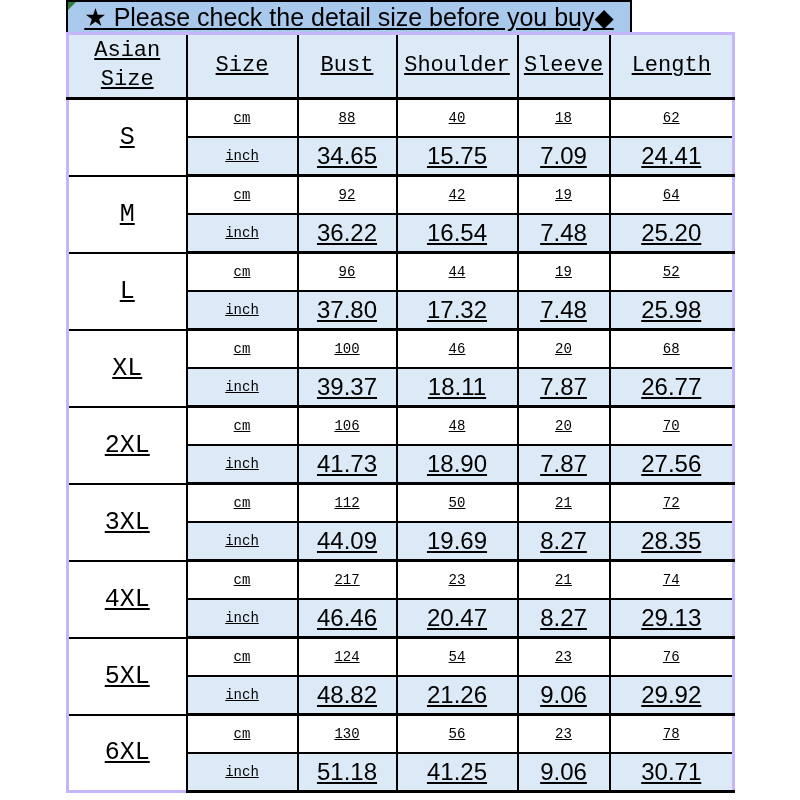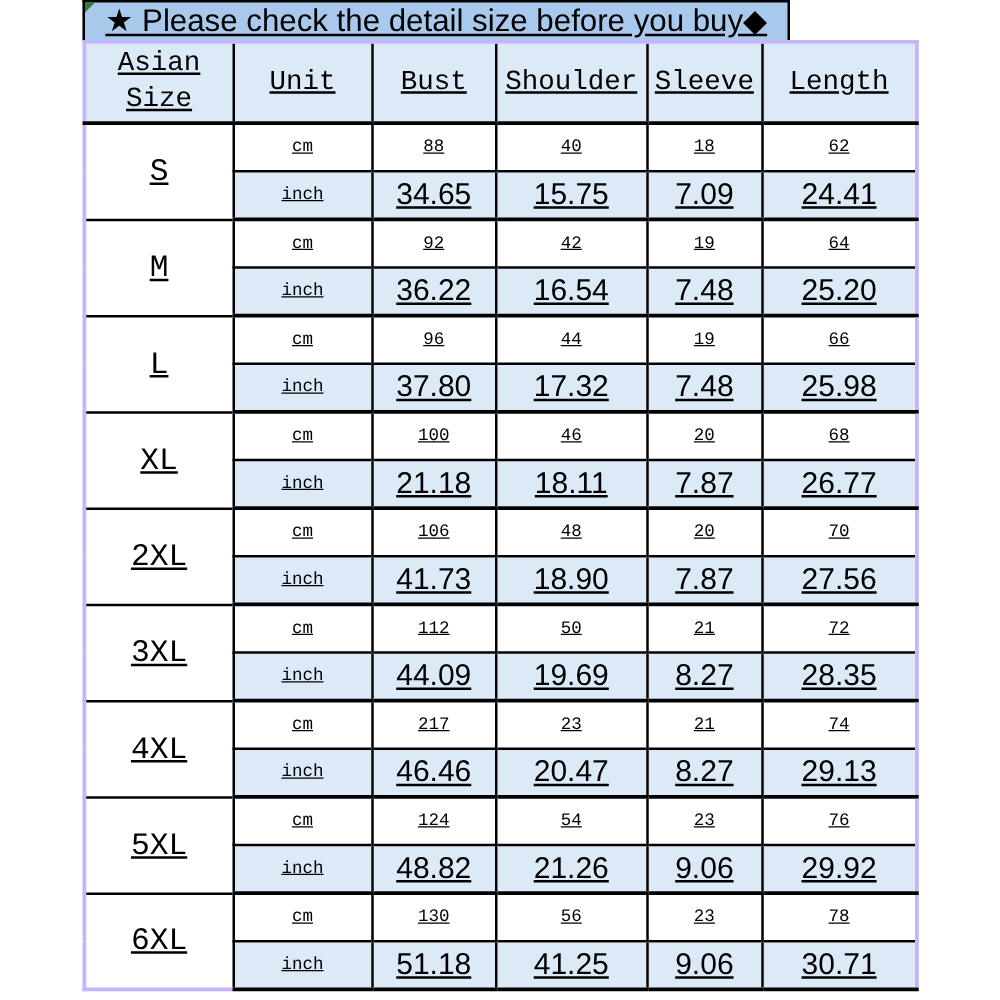--- a/index.html
+++ b/index.html
@@ -93,21 +93,21 @@
         <col style="width:119px">
         <col style="width:111px">
         <col style="width:99px">
         <col style="width:121px">
         <col style="width:92px">
         <col style="width:124px">
       </colgroup>
       <thead>
         <tr>
           <th>Asian Size</th>
-          <th>Unit</th>
+          <th>Size</th>
           <th>Bust</th>
           <th>Shoulder</th>
           <th>Sleeve</th>
           <th>Length</th>
         </tr>
       </thead>
       <tbody>
           <tr class="cm-row">
             <td rowspan="2" class="size-cell">S</td>
             <td class="unit-cell">cm</td>
@@ -137,40 +137,40 @@
             <td class="val">16.54</td>
             <td class="val">7.48</td>
             <td class="val">25.20</td>
           </tr>
           <tr class="cm-row">
             <td rowspan="2" class="size-cell">L</td>
             <td class="unit-cell">cm</td>
             <td class="val">96</td>
             <td class="val">44</td>
             <td class="val">19</td>
-            <td class="val">66</td>
+            <td class="val">52</td>
           </tr>
           <tr class="inch-row">
             <td class="unit-cell">inch</td>
             <td class="val">37.80</td>
             <td class="val">17.32</td>
             <td class="val">7.48</td>
             <td class="val">25.98</td>
           </tr>
           <tr class="cm-row">
             <td rowspan="2" class="size-cell">XL</td>
             <td class="unit-cell">cm</td>
             <td class="val">100</td>
             <td class="val">46</td>
             <td class="val">20</td>
             <td class="val">68</td>
           </tr>
           <tr class="inch-row">
             <td class="unit-cell">inch</td>
-            <td class="val">21.18</td>
+            <td class="val">39.37</td>
             <td class="val">18.11</td>
             <td class="val">7.87</td>
             <td class="val">26.77</td>
           </tr>
           <tr class="cm-row">
             <td rowspan="2" class="size-cell">2XL</td>
             <td class="unit-cell">cm</td>
             <td class="val">106</td>
             <td class="val">48</td>
             <td class="val">20</td>

